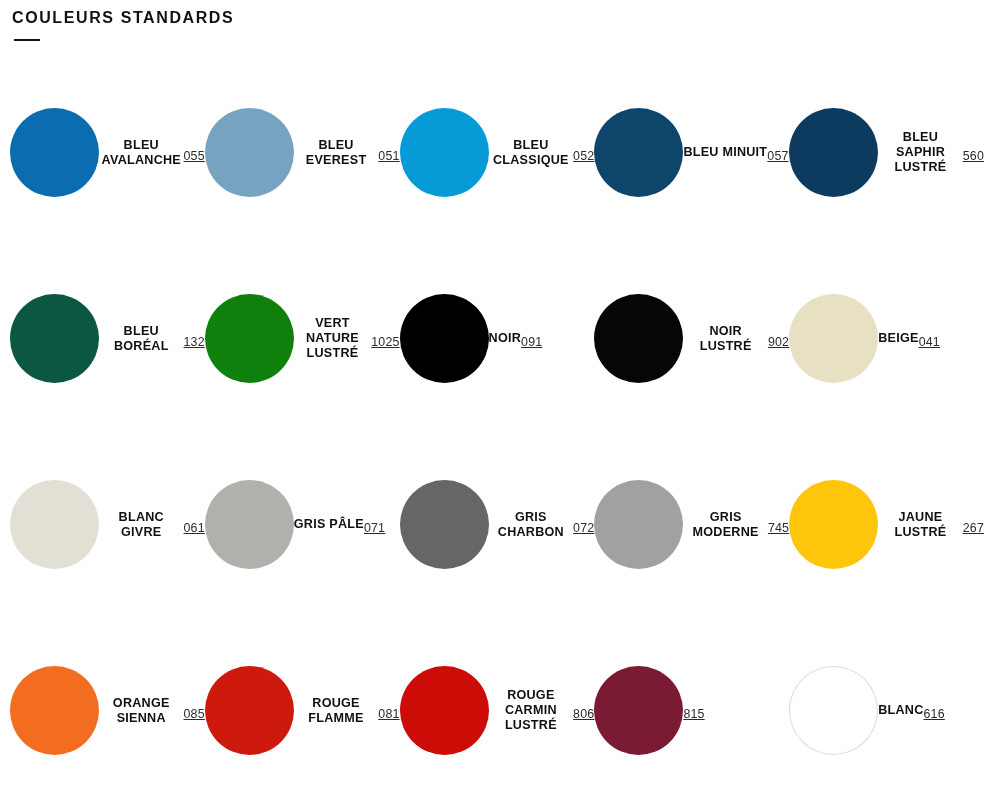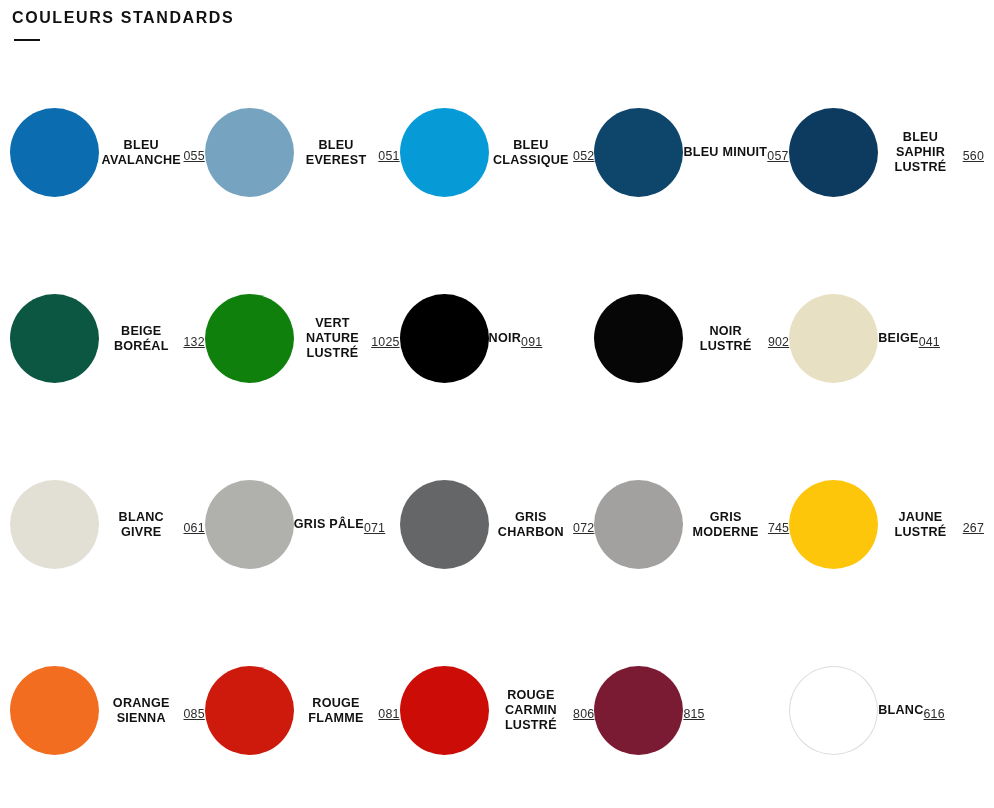--- a/index.html
+++ b/index.html
@@ -141,21 +141,21 @@
         <div class="swatch-dot-wrap">
           <div class="swatch-dot" style="background: rgb(13, 58, 95);"></div>
         </div>
         <div class="swatch-name">BLEU SAPHIR LUSTRÉ</div>
         <div class="swatch-code">560</div>
       </div>
       <div class="swatch-cell">
         <div class="swatch-dot-wrap">
           <div class="swatch-dot" style="background: rgb(12, 87, 65);"></div>
         </div>
-        <div class="swatch-name">BEIGE BORÉAL</div>
+        <div class="swatch-name">BLEU BORÉAL</div>
         <div class="swatch-code">132</div>
       </div>
       <div class="swatch-cell">
         <div class="swatch-dot-wrap">
           <div class="swatch-dot" style="background: rgb(16, 128, 13);"></div>
         </div>
         <div class="swatch-name">VERT NATURE LUSTRÉ</div>
         <div class="swatch-code">1025</div>
       </div>
       <div class="swatch-cell">

